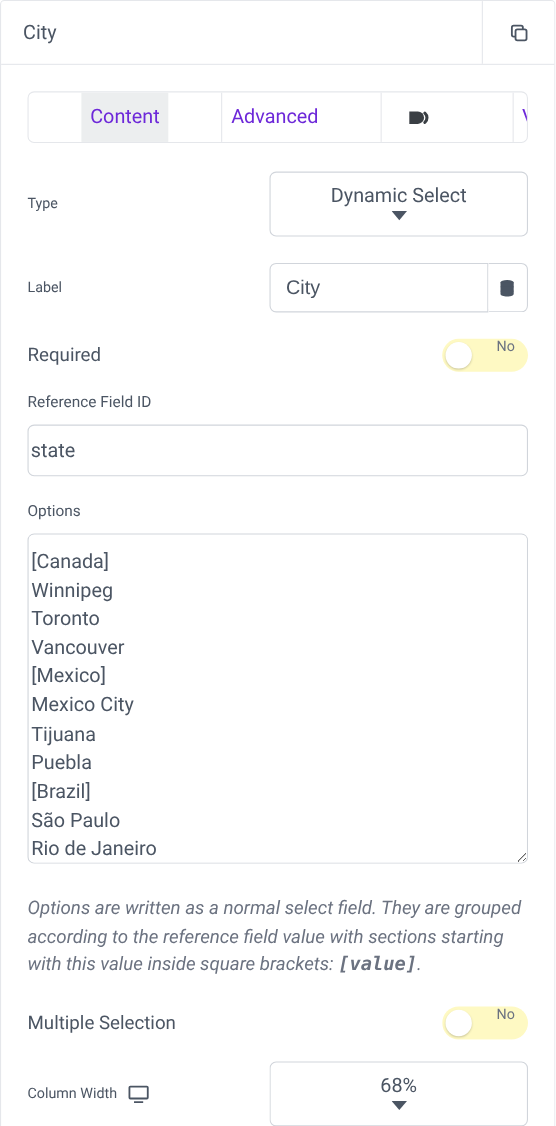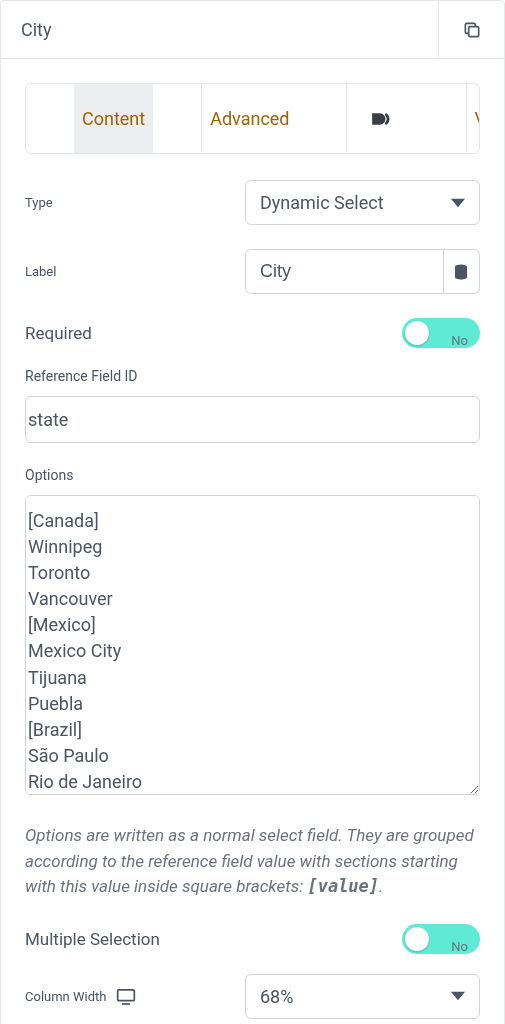--- a/index.html
+++ b/index.html
@@ -40,23 +40,23 @@
   .tabs {
     display: flex;
     border: 1px solid #e5e7eb;
     border-radius: 6px;
     overflow: hidden;
     margin-bottom: 26px;
   }
   .tab {
     flex: 1;
     text-align: center;
-    padding: 24px 8px;
+    padding: 12px 8px;
     font-size: 18px;
-    color: #a16207;
+    color: #6d28d9;
     cursor: pointer;
     display: flex;
     align-items: center;
     justify-content: center;
     margin-left: 48px;
   }
   .tab + .tab { border-left: 1px solid #e5e7eb; }
   .tab.active { background: #eceeef; }
   .tab.icon-only { flex: 0 0 72px; }
   .row {
@@ -76,20 +76,21 @@
   .select-box, .input-box {
     width: 100%;
     border: 1px solid #d1d5db;
     border-radius: 6px;
     padding: 11px 14px;
     font-size: 18px;
     color: #4b5563;
     background: #fff;
     display: flex;
     align-items: center;
+    flex-direction: column;
   }
   .select-box { cursor: pointer; justify-content: space-between; }
   .caret-down svg { width: 14px; height: 14px; }
   .input-with-addon {
     flex: 1;
     display: flex;
   }
   .input-with-addon .input-box {
     border-top-right-radius: 0;
     border-bottom-right-radius: 0;
@@ -109,24 +110,24 @@
   .toggle-row {
     display: flex;
     align-items: center;
     justify-content: space-between;
     margin-bottom: 20px;
   }
   .toggle {
     width: 78px;
     height: 30px;
     border-radius: 999px;
-    background: #5eead4;
+    background: #fef9c3;
     position: relative;
     display: flex;
-    align-items: flex-end;
+    align-items: flex-start;
     cursor: pointer;
   }
   .toggle-knob {
     position: absolute;
     left: 3px;
     top: 3px;
     width: 24px;
     height: 24px;
     background: #fff;
     border-radius: 50%;

